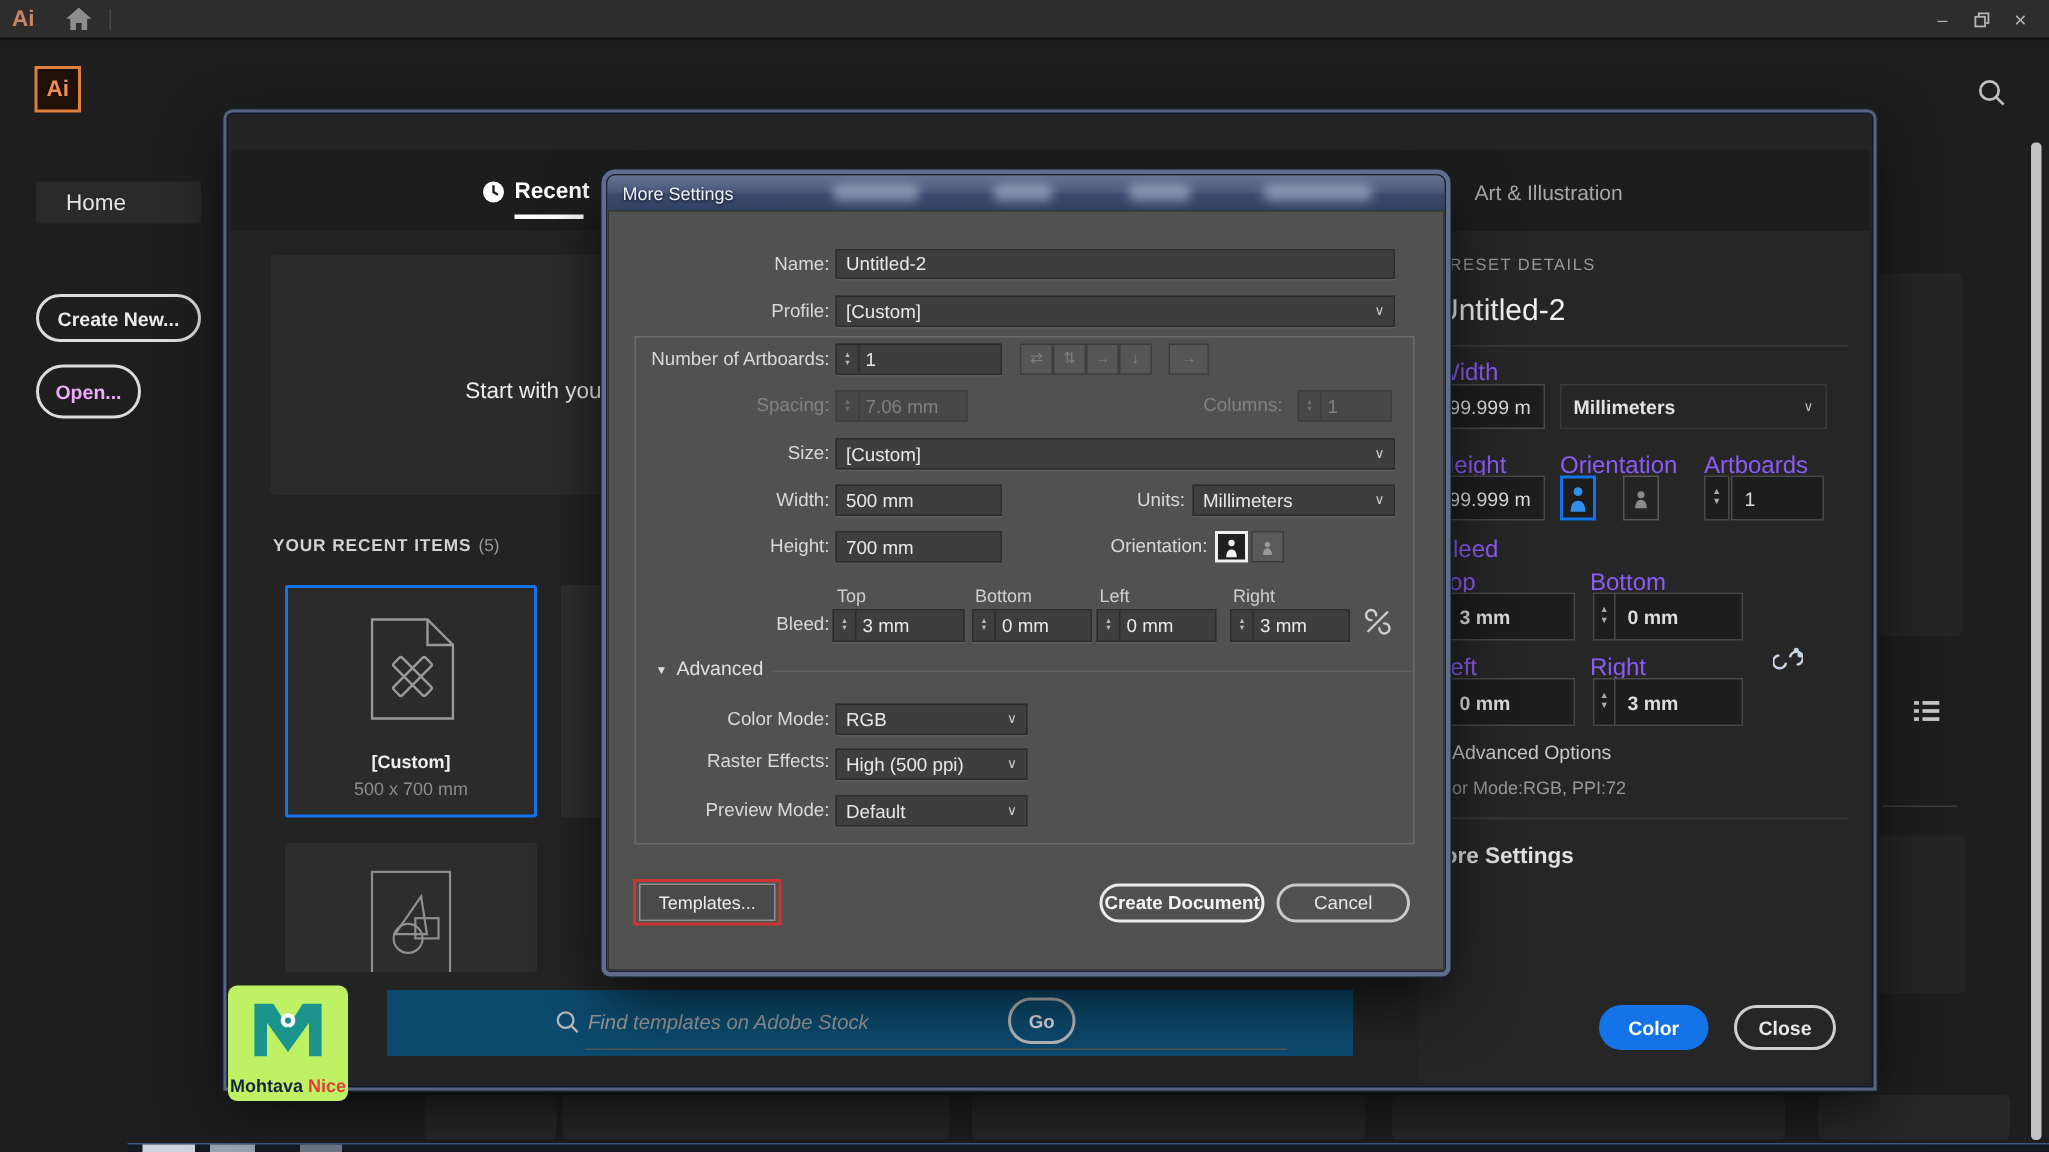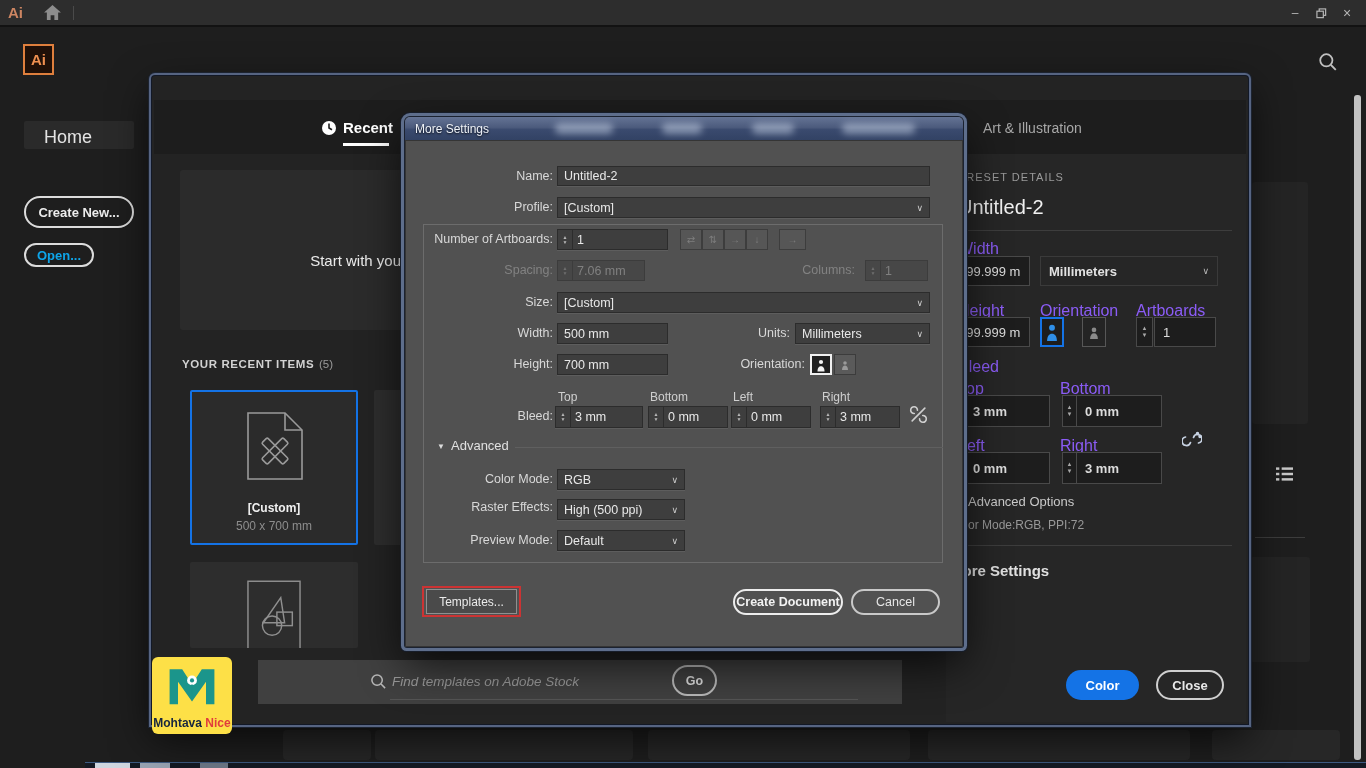--- a/index.html
+++ b/index.html
@@ -74,25 +74,25 @@
 <div class="a" style="left:23px;top:44px;width:31px;height:31px;border:2px solid #df7f3d;background:#201008;
      display:flex;align-items:center;justify-content:center;font-weight:bold;font-size:15px;color:#ef8f4f">Ai</div>
 <span class="a" style="left:1318px;top:52px">
   <svg width="20" height="20" viewBox="0 0 18 18" fill="none" stroke="#c0c0c0" stroke-width="1.6">
     <circle cx="7.5" cy="7.5" r="5.5"></circle>
       <path d="M11.7 11.7 L16 16"></path>
     </svg>
 </span>
 
 <div class="a" style="left:24px;top:121px;width:110px;height:28px;background:#2a2a2a;border-radius:2px">
-  <span style="position:absolute;left:20px;top:6px;font-size:18px;color:#e4e4e4">Home</span>
+  <span style="position:absolute;left:20px;top:6px;font-size:15px;color:#e4e4e4">Home</span>
 </div>
 <div class="a pill" style="left:24px;top:196px;width:110px;height:32px;border:2px solid #dcdcdc;color:#ececec;
      font-size:13px;font-weight:bold">Create New...</div>
-<div class="a pill" style="left:24px;top:243px;width:70px;height:24px;border:2px solid #dcdcdc;color:#0ea5e9;
+<div class="a pill" style="left:24px;top:243px;width:70px;height:36px;border:2px solid #dcdcdc;color:#f0abfc;
      font-size:13px;font-weight:bold">Open...</div>
 
 <div class="a" style="left:1252px;top:182px;width:56px;height:242px;background:#242424;border-radius:3px"></div>
 <span class="a" style="left:1276px;top:467px">
   <svg width="17" height="14" viewBox="0 0 18 14" fill="#c9c9c9">
     <rect width="3.5" height="2.6"></rect>
       <rect x="6" width="12" height="2.6"></rect>
     <rect y="5.7" width="3.5" height="2.6"></rect>
       <rect x="6" y="5.7" width="12" height="2.6"></rect>
     <rect y="11.4" width="3.5" height="2.6"></rect>
@@ -152,21 +152,21 @@
     <span style="position:absolute;left:57px;top:18px">
       <svg width="54" height="70" viewBox="0 0 56 72" fill="none" stroke="#8f8f8f" stroke-width="1.5">
         <rect x="1" y="1" width="54" height="70"></rect>
         <path d="M17 44 L35 18 L39 44 Z"></path>
           <rect x="31" y="33" width="16" height="14"></rect>
           <circle cx="26" cy="47" r="10"></circle>
         </svg>
     </span>
   </div>
 
-  <div class="a" style="left:106px;top:584px;width:644px;height:44px;background:#404040">
+  <div class="a" style="left:106px;top:584px;width:644px;height:44px;background:#0c4a6e">
     <span style="position:absolute;left:112px;top:13px">
       <svg width="17" height="17" viewBox="0 0 18 18" fill="none" stroke="#b9b9b9" stroke-width="1.6">
         <circle cx="7.5" cy="7.5" r="5.5"></circle>
           <path d="M11.7 11.7 L16 16"></path>
         </svg>
     </span>
     <span style="position:absolute;left:134px;top:14px;font-size:13.5px;font-style:italic;color:#9a9a9a">Find templates on Adobe Stock</span>
     <div style="position:absolute;left:132px;top:39px;width:468px;height:1px;background:#555555"></div>
     <div class="pill" style="position:absolute;left:414px;top:5px;width:45px;height:31px;border:2px solid #b9b9b9;
          color:#dcdcdc;font-size:12.5px;font-weight:bold">Go</div>
@@ -433,21 +433,21 @@
 
   <div class="a" style="left:17px;top:469px;width:99px;height:31px;border:2px solid #cc3333"></div>
   <div class="a" style="left:21px;top:472px;width:91px;height:25px;background:#4a4a4a;border:1px solid #8f8f8f;
        display:flex;align-items:center;justify-content:center;font-size:12px;color:#eaeaea">Templates...</div>
   <div class="a pill" style="left:328px;top:472px;width:110px;height:26px;border:2px solid #ededed;color:#f2f2f2;
        font-size:12.5px;font-weight:bold">Create Document</div>
   <div class="a pill" style="left:446px;top:472px;width:89px;height:26px;border:2px solid #c9c9c9;color:#e6e6e6;
        font-size:12.5px">Cancel</div>
 </div>
 
-<div class="a" style="left:152px;top:657px;width:80px;height:77px;background:#fde047;border-radius:6px;z-index:50;
+<div class="a" style="left:152px;top:657px;width:80px;height:77px;background:#bef264;border-radius:6px;z-index:50;
      display:flex;flex-direction:column;align-items:center;justify-content:flex-start">
   <span style="margin-top:2px">
     <svg width="56" height="54" viewBox="0 0 80 72">
       <polygon points="8,12 26,12 40,34 54,12 72,12 72,62 60,62 60,30 40,58 20,30 20,62 8,62" fill="#1b958b"></polygon>
       <circle cx="40" cy="28" r="7" fill="#ffffff"></circle>
         <circle cx="40" cy="28" r="3" fill="#1b958b"></circle>
       <rect x="38.6" y="34" width="2.8" height="18" fill="#1b958b"></rect>
     </svg>
   </span>
   <div style="font-size:12px;font-weight:bold;line-height:12px">

